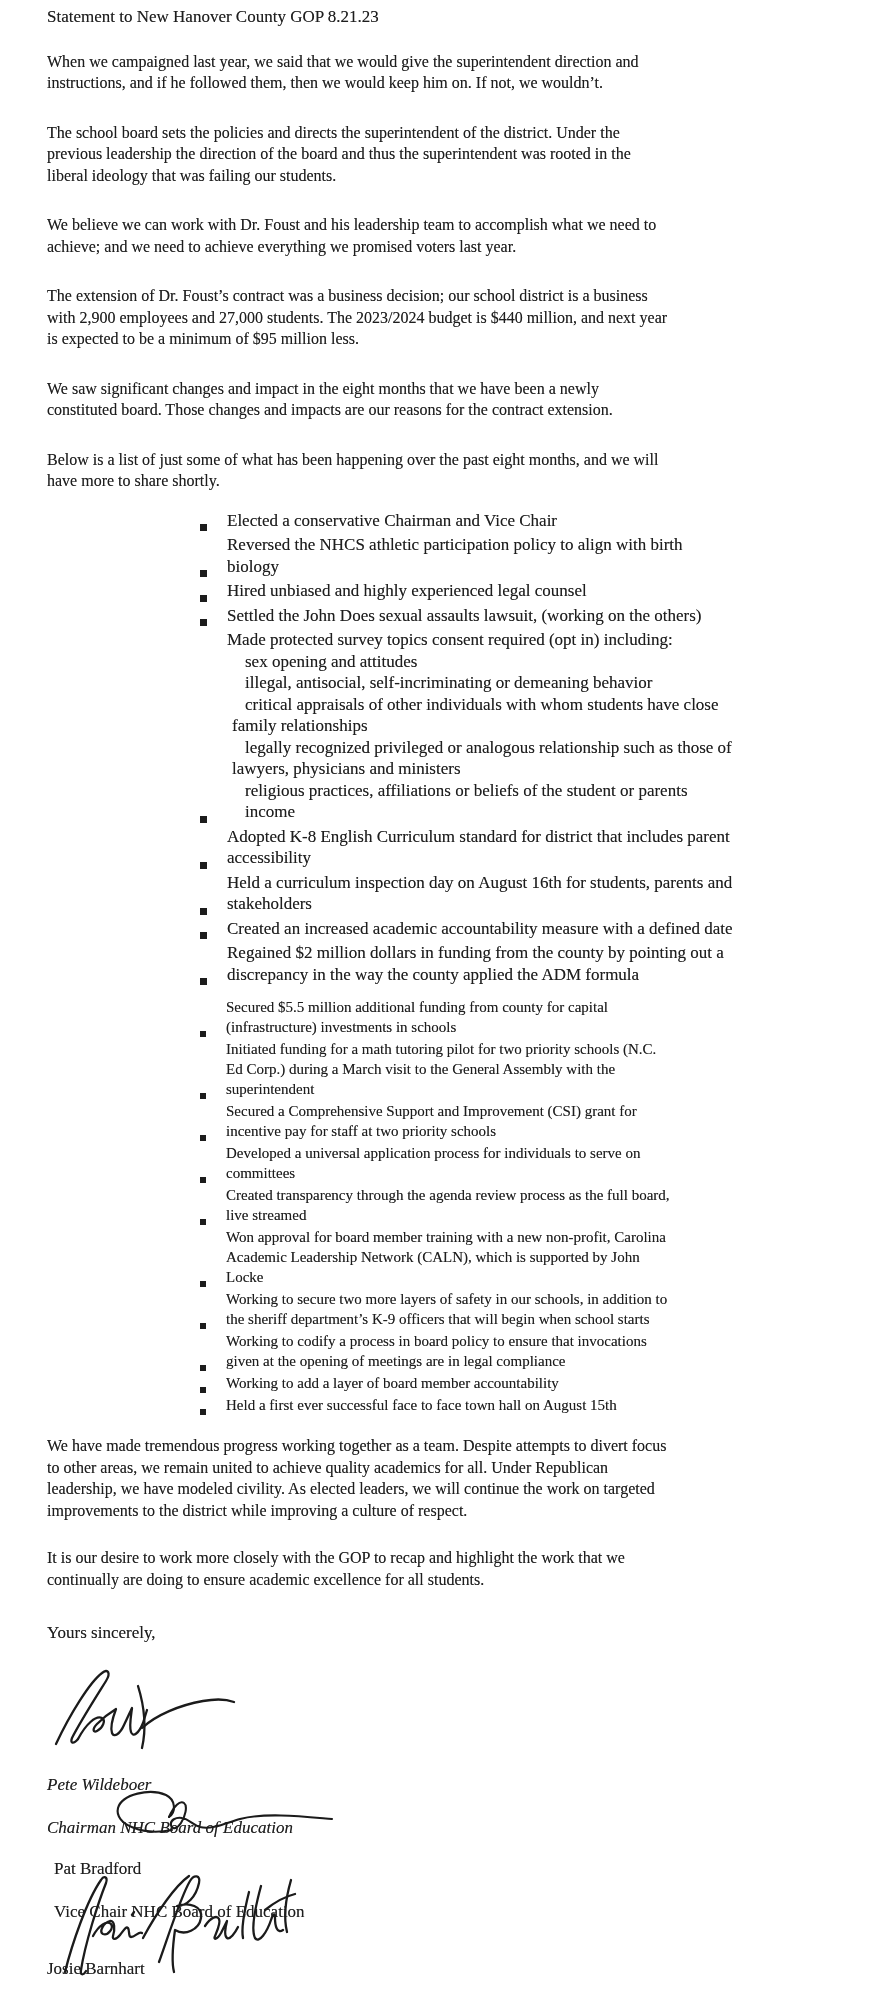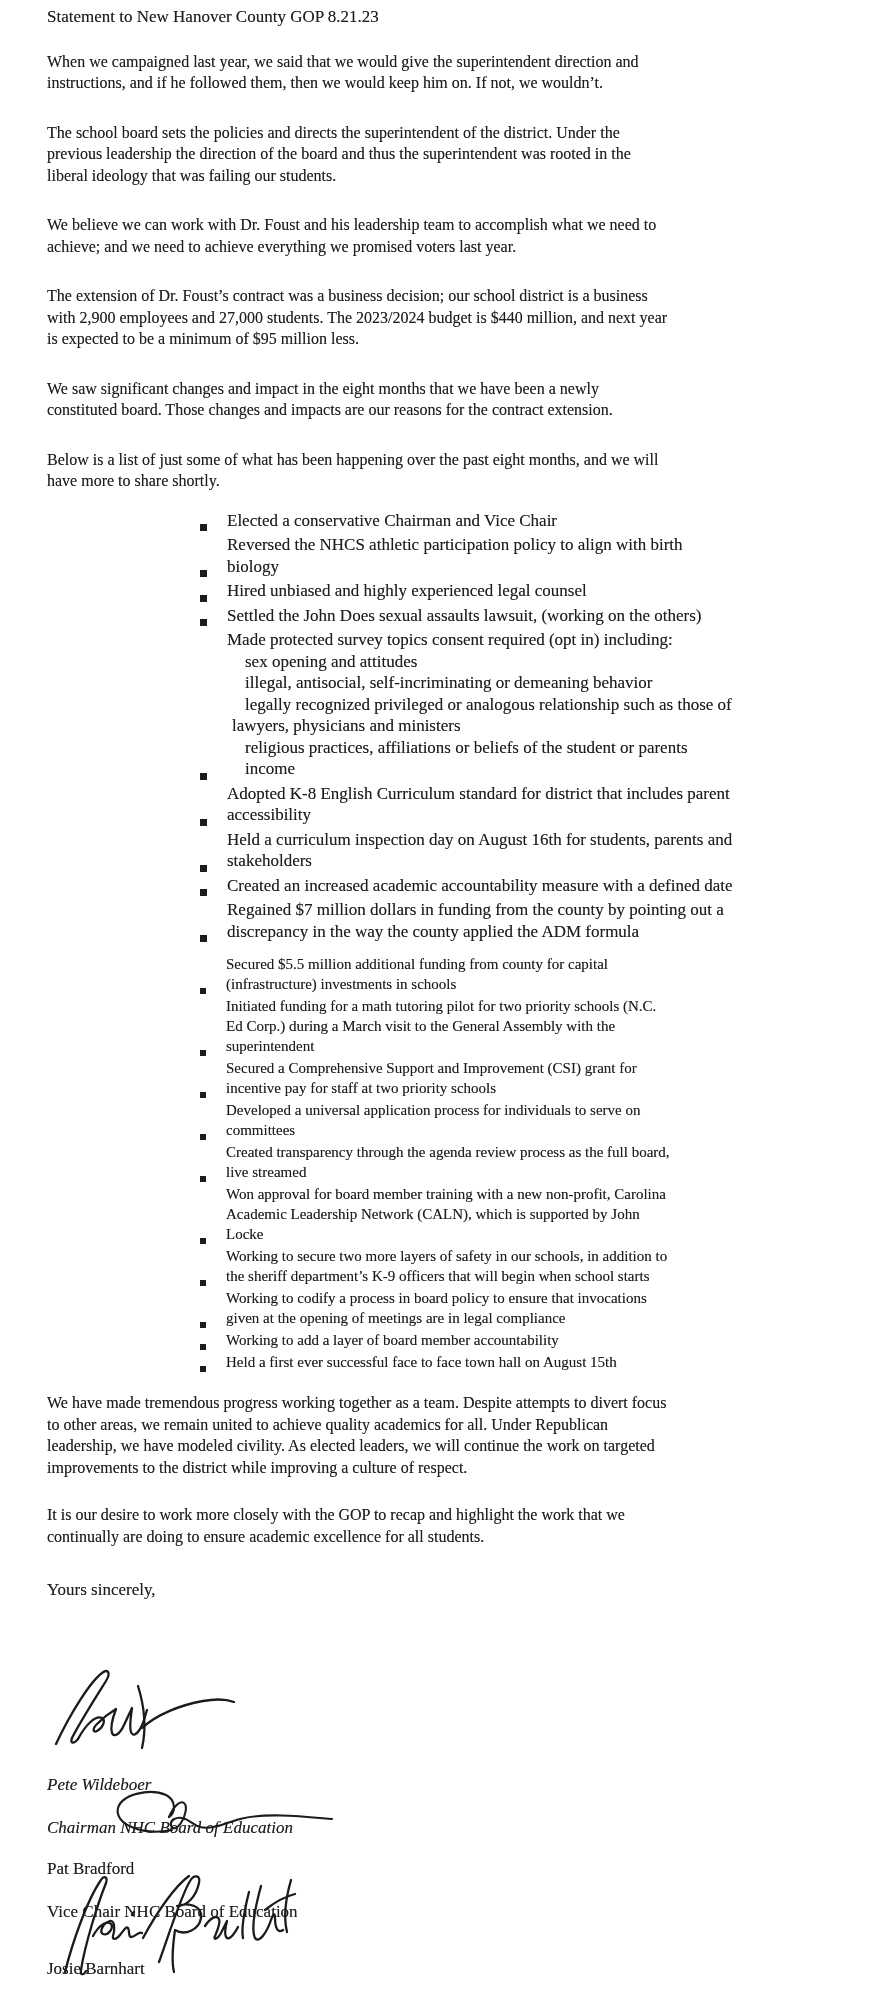--- a/index.html
+++ b/index.html
@@ -92,20 +92,22 @@
         <div class="li-body">
             <div class="li-text">Settled the John Does sexual assaults lawsuit, (working on the others)</div>
           </div>
       </div>
       <div class="li">
         <span class="sq"></span>
         <div class="li-body">
           <div class="li-text">Made protected survey topics consent required (opt in) including:</div>
           <div class="sub">sex opening and attitudes</div>
           <div class="sub">illegal, antisocial, self-incriminating or demeaning behavior</div>
+          <div class="sub">critical appraisals of other individuals with whom students have close
+family relationships</div>
           <div class="sub">legally recognized privileged or analogous relationship such as those of
 lawyers, physicians and ministers</div>
           <div class="sub">religious practices, affiliations or beliefs of the student or parents</div>
           <div class="sub">income</div>
         </div>
       </div>
       <div class="li">
         <span class="sq"></span>
         <div class="li-body">
             <div class="li-text">Adopted K-8 English Curriculum standard for district that includes parent
@@ -121,21 +123,21 @@
       </div>
       <div class="li">
         <span class="sq"></span>
         <div class="li-body">
             <div class="li-text">Created an increased academic accountability measure with a defined date</div>
           </div>
       </div>
       <div class="li">
         <span class="sq"></span>
         <div class="li-body">
-            <div class="li-text">Regained $7 million dollars in funding from the county by pointing out a
+            <div class="li-text">Regained $2 million dollars in funding from the county by pointing out a
 discrepancy in the way the county applied the ADM formula</div>
           </div>
       </div>
     </div>
 
     <div class="list g2">
       <div class="li">
         <span class="sq"></span>
         <div class="li-body">
             <div class="li-text">Secured $5.5 million additional funding from county for capital
@@ -226,21 +228,21 @@
   </svg>
   <div class="sig-name" style="top:1752px;font-style:italic;">
     <div>Pete Wildeboer</div>
     <div>Chairman NHC Board of Education</div>
   </div>
 
   <svg id="sig2" class="sig-svg" style="left:72px; top:1786px;" width="268" height="56" viewBox="0 0 268 56">
     <path d="M100,44 C70,50 42,38 46,22 C50,8 78,2 94,9 C104,14 104,26 97,31"></path>
     <path d="M97,31 C102,20 108,14 112,17 C116,20 113,31 109,37 C105,43 100,44 99,39 C98,34 104,31 110,32 C117,33 121,39 128,41 C140,44 154,37 168,33 C194,26 236,31 260,33"></path>
   </svg>
-  <div class="sig-name" style="top:1836px;">
+  <div class="sig-name" style="top:1836px;margin-left:7px;">
     <div>Pat Bradford</div>
     <div>Vice Chair NHC Board of Education</div>
   </div>
 
   <svg id="sig3" class="sig-svg" style="left:35px; top:1870px;" width="272" height="112" viewBox="0 0 272 112">
     <path d="M30,102 C37,74 52,30 66,10 C69,5 73,7 71,13 C63,33 50,74 46,100 C45,105 48,106 51,101"></path>
     <path d="M58,66 C64,55 72,50 76,54 C79,58 73,66 68,64 C64,62 68,53 75,51 C80,50 80,60 78,66 C77,70 81,70 85,65 C89,60 91,56 93,58 C95,61 93,67 96,67 C100,67 104,61 107,63"></path>
     <path d="M97,45 l2,-3"></path>
     <path d="M108,68 C122,42 140,16 154,6"></path>
     <path d="M124,92 C134,64 146,26 155,11 C159,4 166,5 164,13 C161,27 152,36 142,36 C154,32 168,36 166,48 C164,60 150,66 140,60 C138,74 136,90 139,102"></path>

